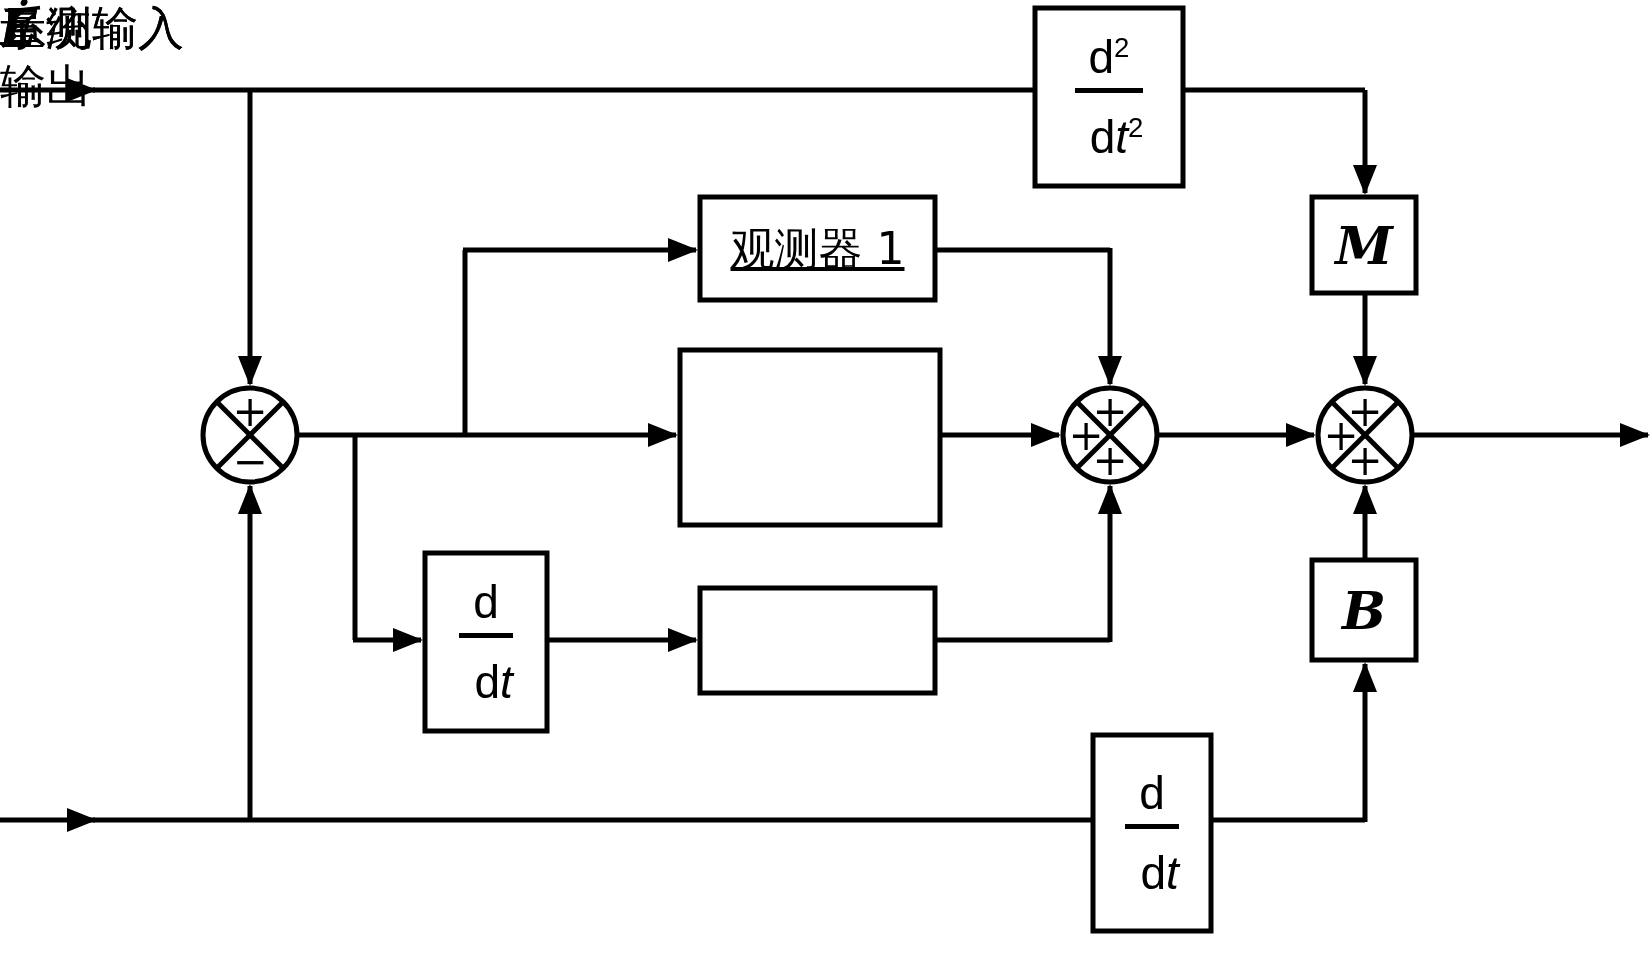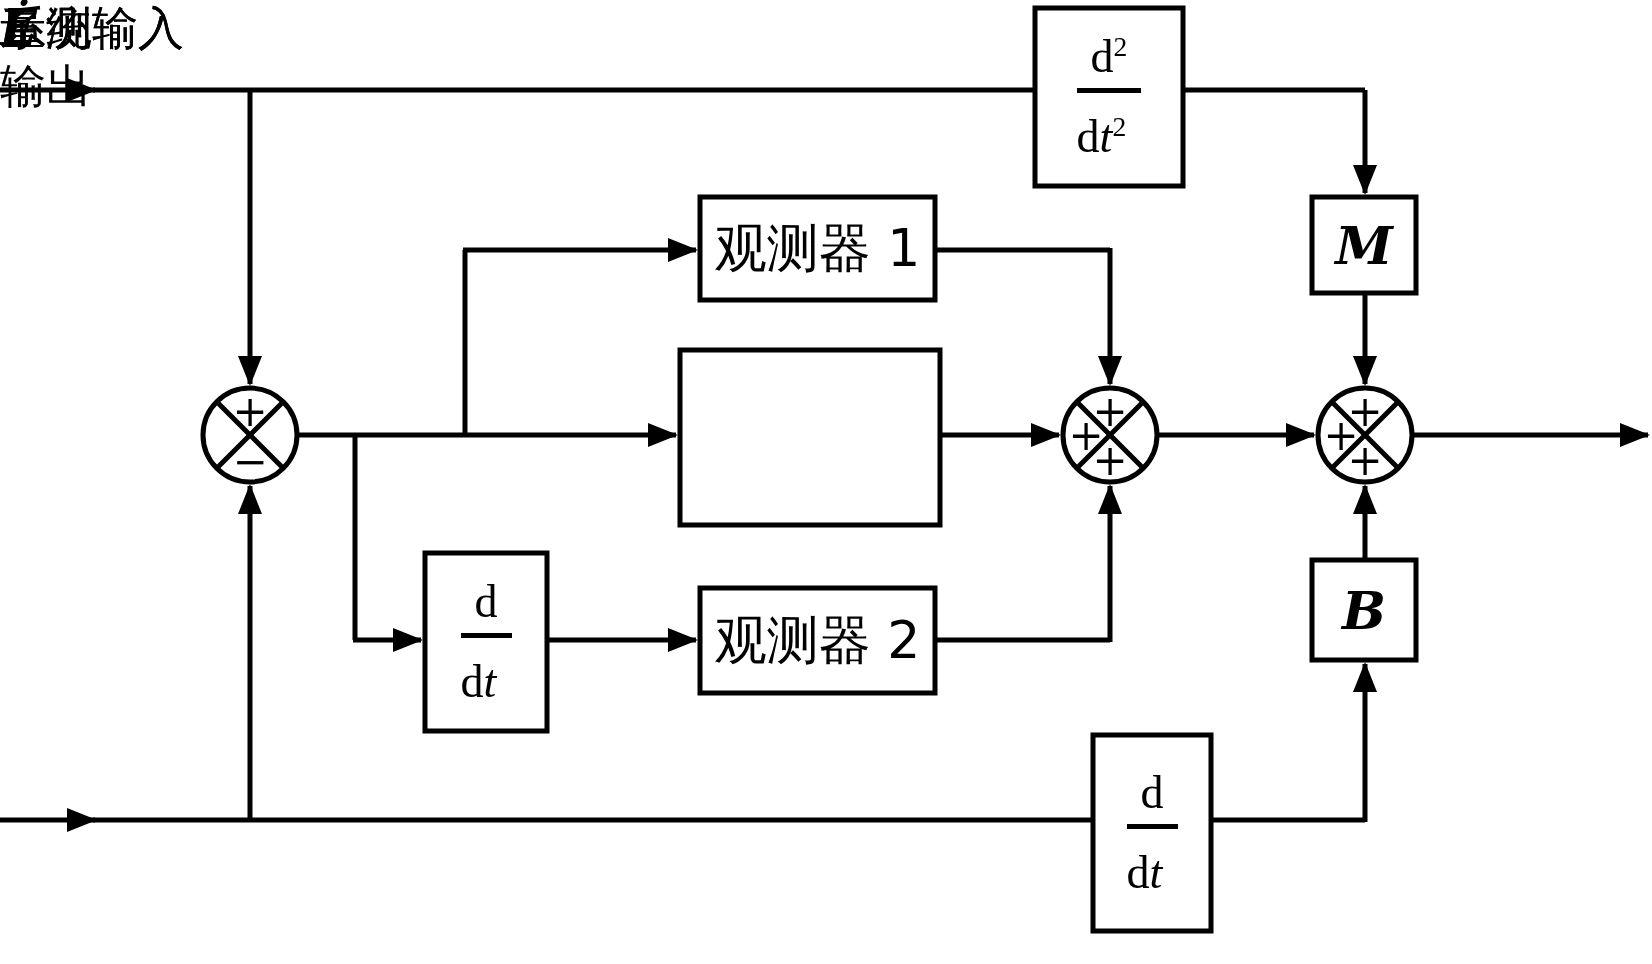--- a/index.html
+++ b/index.html
@@ -24,39 +24,39 @@
     dominant-baseline:central;
     fill:#000;
   }
   .block-label {
     position:absolute;
     display:flex;
     align-items:center;
     justify-content:center;
     text-align:center;
   }
-  .cjk { font-size:52px; line-height:1.3; }
+  .cjk { font-size:44px; line-height:1.3;text-decoration:underline; }
   .ext-label { position:absolute; text-align:center; font-size:46px; line-height:1.25; }
   .math-var {
     position:absolute;
     font-family:"DejaVu Serif", serif;
     font-style:italic;
     font-weight:bold;
     font-size:48px;
   }
   .gain {
     font-family:"DejaVu Serif", serif;
     font-style:italic;
     font-weight:bold;
     font-size:52px;
   }
   .fraction {
-    font-family:Liberation Serif, serif;
+    font-family:Liberation Sans, sans-serif;
     font-size:46px;
-    text-align:left;
+    text-align:right;
     line-height:1.05;
   }
   .fraction .num { display:inline-block; border-bottom:5px solid #000; padding:0 14px 6px; }
   .fraction .den { display:block; padding-top:20px; }
   .fraction sup { font-size:0.6em; }
   .it { font-style:italic; }
 </style>
 </head>
 <body>
 
@@ -145,21 +145,20 @@
     <div>系统</div>
     <div>输出</div>
   </div>
 
   <div class="math-var" style="left:348; top:366;">E</div>
   <div class="math-var" style="left:572; top:568;">Ė</div>
 
   <div class="block-label cjk" style="left:700px; top:197px; width:235px; height:103px;">观测器 1</div>
 
 
-  <div class="block-label cjk" style="left:700px; top:588px; width:235px; height:105px;">观测器 2</div>
 
   <div class="block-label gain" style="left:1312px; top:197px; width:104px; height:96px;">M</div>
 
   <div class="block-label gain" style="left:1312px; top:560px; width:104px; height:100px;">B</div>
 
   <div class="block-label" style="left:1035px; top:8px; width:148px; height:178px;">
     <div class="fraction">
       <span class="num"><span>d</span><sup>2</sup></span>
       <span class="den"><span>d</span><span class="it">t</span><sup>2</sup></span>
     </div>

